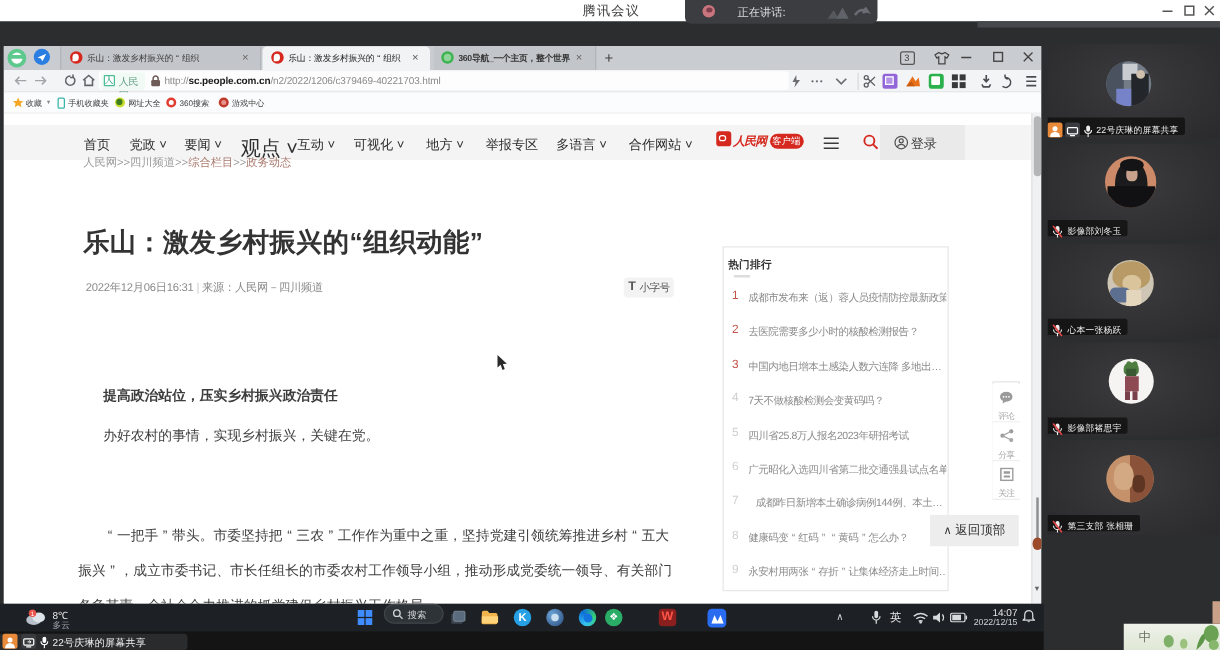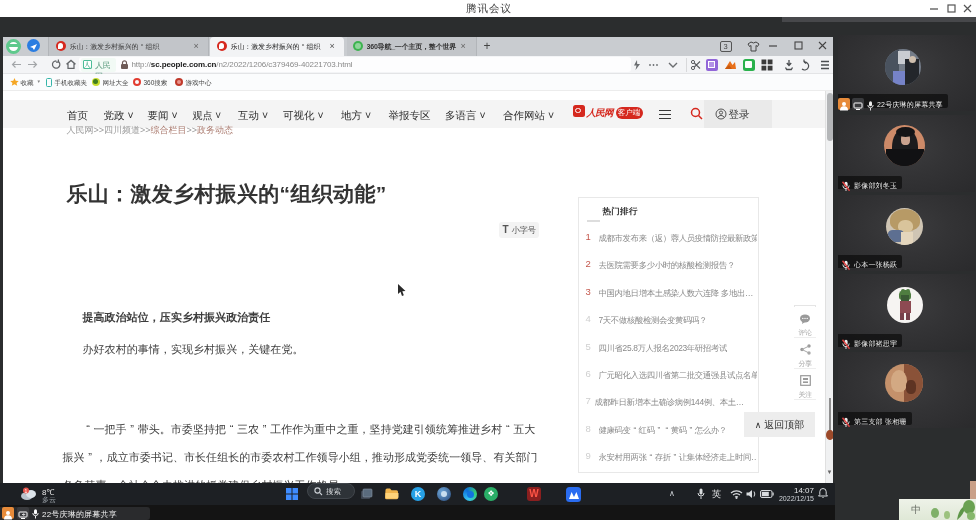--- a/index.html
+++ b/index.html
@@ -6,20 +6,31 @@
 .a{position:absolute}
 .q{display:inline-block;width:11px;text-align:center}
 .qt{display:inline-block;width:11px;text-align:center}
 .qs{display:inline-block;width:8px;text-align:center}
 </style></head>
 <body>
 <div class="a" style="left:0;top:0;width:976px;height:520px;background:#2b2d2e;overflow:hidden">
 
 <div class="a" style="left:0;top:0;width:976px;height:16.5px;background:#fff"></div>
 <div class="a" style="left:466px;top:2px;width:60px;height:13px;font-size:10.5px;color:#3c3c3c;letter-spacing:1px">腾讯会议</div>
+<div class="a" style="left:548px;top:0;width:154px;height:19px;background:#3b3d40;border-radius:0 0 5px 5px">
+  <div class="a" style="left:14px;top:4px;width:10px;height:10px;border-radius:50%;background:#c9757e;overflow:hidden">
+    <div class="a" style="left:2.5px;top:1.5px;width:5px;height:4px;border-radius:50%;background:#7e3d4a"></div>
+  </div>
+  <div class="a" style="left:42px;top:4px;font-size:9px;color:#ddd">正在讲话:</div>
+  <svg class="a" style="left:112px;top:4px" width="38" height="13" viewBox="0 0 38 13">
+    <path d="M2 11 L7 4 L11 11 Z" fill="#55585c"></path>
+        <path d="M9 11 L14 2 L19 11 Z" fill="#60646a"></path>
+    <path d="M24 8 q4 -6 10 -3 l-2 -3 m2 3 l-4 1" stroke="#6a6e74" stroke-width="2" fill="none"></path>
+  </svg>
+</div>
 <div class="a" style="left:782px;top:16.5px;width:194px;height:5px;background:#47484b"></div>
 <svg class="a" style="left:926px;top:4px" width="50" height="10" viewBox="0 0 50 10">
   <path d="M4 5 h8" stroke="#555" stroke-width="1.3"></path>
   <rect x="22" y="1" width="7" height="7" fill="none" stroke="#555" stroke-width="1.2"></rect>
   <path d="M38 1 l7 7 M45 1 l-7 7" stroke="#555" stroke-width="1.2"></path>
 </svg>
 <div class="a" style="left:2.5px;top:37px;width:830px;height:446px;background:#fff;overflow:hidden">
 <div class="a" style="left:0;top:0;width:830px;height:18.5px;background:#c9ccd0">
  <div class="a" style="left:3px;top:1.5px;width:15px;height:15px;border-radius:50%;border:3px solid #5ec98c;background:#fff"></div>
  <div class="a" style="left:5px;top:7px;width:11px;height:2.5px;background:#5ec98c"></div>
@@ -132,21 +143,21 @@
           <div class="a" style="left:2px;top:2px;width:4px;height:4px;border-radius:50%;background:#e8938b"></div>
         </div>
  <div class="a" style="left:183px;top:5px">游戏中心</div>
 </div>
 <div class="a" style="left:0;top:53.5px;width:822px;height:392.5px;background:#fff;overflow:hidden">
         <div class="a" style="left:0;top:9.5px;width:822px;height:28px;background:#f4f4f4">
           <div class="a" style="left:701px;top:0;width:68px;height:28px;background:#eaeaea"></div>
           <div class="a" style="left:64.5px;top:8.5px;font-size:10.5px;color:#2e2e2e;white-space:nowrap">首页</div>
           <div class="a" style="left:101px;top:8.5px;font-size:10.5px;color:#2e2e2e;white-space:nowrap">党政<span style="&quot;color:#999;font-size:8px&quot;"> ˅</span></div>
           <div class="a" style="left:145px;top:8.5px;font-size:10.5px;color:#2e2e2e;white-space:nowrap">要闻<span style="&quot;color:#999;font-size:8px&quot;"> ˅</span></div>
-          <div class="a" style="left:190px;top:8.5px;font-size:10px;color:#2e2e2e;white-space:nowrap">观点<span style="&quot;color:#999;font-size:8px&quot;"> ˅</span></div>
+          <div class="a" style="left:190px;top:8.5px;font-size:16px;color:#2e2e2e;white-space:nowrap">观点<span style="&quot;color:#999;font-size:8px&quot;"> ˅</span></div>
           <div class="a" style="left:235.5px;top:8.5px;font-size:10.5px;color:#2e2e2e;white-space:nowrap">互动<span style="&quot;color:#999;font-size:8px&quot;"> ˅</span></div>
           <div class="a" style="left:280.5px;top:8.5px;font-size:10.5px;color:#2e2e2e;white-space:nowrap">可视化<span style="&quot;color:#999;font-size:8px&quot;"> ˅</span></div>
           <div class="a" style="left:338.5px;top:8.5px;font-size:10.5px;color:#2e2e2e;white-space:nowrap">地方<span style="&quot;color:#999;font-size:8px&quot;"> ˅</span></div>
           <div class="a" style="left:386px;top:8.5px;font-size:10.5px;color:#2e2e2e;white-space:nowrap">举报专区</div>
           <div class="a" style="left:442.5px;top:8.5px;font-size:10.5px;color:#2e2e2e;white-space:nowrap">多语言<span style="&quot;color:#999;font-size:8px&quot;"> ˅</span></div>
           <div class="a" style="left:500.5px;top:8.5px;font-size:10.5px;color:#2e2e2e;white-space:nowrap">合作网站<span style="&quot;color:#999;font-size:8px&quot;"> ˅</span></div>
  <div class="a" style="left:570px;top:5px;width:12px;height:12px;background:#d5281e;border-radius:2.5px">
             <div class="a" style="left:2.5px;top:2.5px;width:5.5px;height:5.5px;border:1.6px solid #fff;border-radius:50%"></div>
           </div>
  <div class="a" style="left:584px;top:6.5px;font-size:9.5px;color:#d5281e;font-weight:bold;font-style:italic;letter-spacing:-0.7px">人民网</div>
@@ -160,44 +171,45 @@
           </svg>
  <svg class="a" style="left:712px;top:8px" width="12" height="12" viewBox="0 0 12 12">
             <circle cx="6" cy="6" r="5" fill="none" stroke="#555" stroke-width="1"></circle>
             <circle cx="6" cy="4.6" r="1.6" fill="none" stroke="#555" stroke-width="1"></circle>
             <path d="M2.8 9.5 a3.5 3.5 0 0 1 6.4 0" fill="none" stroke="#555" stroke-width="1"></path>
           </svg>
  <div class="a" style="left:726px;top:7.5px;font-size:10.5px;color:#333">登录</div>
 </div>
 <div class="a" style="left:64px;top:33px;font-size:9px;color:#9a9a9a;white-space:nowrap">人民网&gt;&gt;四川频道&gt;&gt;<span style="color:#aa7a6e">综合栏目</span>&gt;&gt;<span style="color:#aa7a6e">政务动态</span></div>
         <div class="a" style="left:64px;top:89px;font-size:21px;color:#333;font-weight:600;letter-spacing:0.3px;white-space:nowrap">乐山：激发乡村振兴的<span class="qt">“</span>组织动能<span class="qt">”</span></div>
+<div class="a" style="left:66px;top:133px;font-size:9px;color:#8b8b8b;white-space:nowrap;letter-spacing:-0.2px">2022年12月06日16:31 <span style="color:#ccc">|</span> 来源：人民网－四川频道</div>
 <div class="a" style="left:496px;top:131px;width:40px;height:16px;background:#f3f3f3;border-radius:3px;color:#555;white-space:nowrap">
  <span class="a" style="left:4px;top:2px;font-size:10px;font-weight:bold">T</span>
           <span class="a" style="left:13px;top:3.5px;font-size:8.5px;letter-spacing:-0.5px">小字号</span>
 </div>
         <div class="a" style="left:60px;width:500px;font-size:11px;letter-spacing:0.05px;line-height:28px;color:#3d3d3d;white-space:nowrap;top:244.5px;"><span style="display:inline-block;width:20px"></span>办好农村的事情，实现乡村振兴，关键在党。</div>
         <div class="a" style="left:60px;width:500px;font-size:11px;letter-spacing:0.05px;line-height:28px;color:#3d3d3d;white-space:nowrap;top:212.5px;font-weight:bold;"><span style="display:inline-block;width:20px"></span>提高政治站位，压实乡村振兴政治责任</div>
         <div class="a" style="left:60px;width:500px;font-size:11px;letter-spacing:0.05px;line-height:28px;color:#3d3d3d;white-space:nowrap;top:324px;"><span style="display:inline-block;width:20px"></span><span class="q">“</span>一把手<span class="q">”</span>带头。市委坚持把<span class="q">“</span>三农<span class="q">”</span>工作作为重中之重，坚持党建引领统筹推进乡村<span class="q">“</span>五大<br>振兴<span class="q">”</span>，成立市委书记、市长任组长的市委农村工作领导小组，推动形成党委统一领导、有关部门<br>各负其责，全社会合力推进的抓党建促乡村振兴工作格局。</div>
         <div class="a" style="left:575px;top:106px;width:181px;height:276px;border:1px solid #e8e8e8;background:#fff">
-          <div class="a" style="left:24px;top:8.5px;font-size:8.5px;font-weight:bold;color:#333;letter-spacing:0.3px">热门排行</div>
+          <div class="a" style="left:4px;top:8.5px;font-size:8.5px;font-weight:bold;color:#333;letter-spacing:0.3px">热门排行</div>
           <div class="a" style="left:8px;top:22px;width:13px;height:2px;background:#ddd"></div>
           <div class="a" style="left:7px;top:33.5px;width:9px;font-size:9.5px;color:#c4574c">1</div>
           <div class="a" style="left:20px;top:35.5px;width:158px;font-size:8.4px;letter-spacing:-0.35px;color:#8a8a8a;white-space:nowrap;overflow:hidden">成都市发布来（返）蓉人员疫情防控最新政策</div>
           <div class="a" style="left:7px;top:60.9px;width:9px;font-size:9.5px;color:#c4574c">2</div>
           <div class="a" style="left:20px;top:62.9px;width:158px;font-size:8.4px;letter-spacing:-0.35px;color:#8a8a8a;white-space:nowrap;overflow:hidden">去医院需要多少小时的核酸检测报告？</div>
           <div class="a" style="left:7px;top:88.3px;width:9px;font-size:9.5px;color:#c4574c">3</div>
           <div class="a" style="left:20px;top:90.3px;width:158px;font-size:8.4px;letter-spacing:-0.35px;color:#8a8a8a;white-space:nowrap;overflow:hidden">中国内地日增本土感染人数六连降 多地出…</div>
           <div class="a" style="left:7px;top:115.69999999999999px;width:9px;font-size:9.5px;color:#cfcfcf">4</div>
           <div class="a" style="left:20px;top:117.69999999999999px;width:158px;font-size:8.4px;letter-spacing:-0.35px;color:#8a8a8a;white-space:nowrap;overflow:hidden">7天不做核酸检测会变黄码吗？</div>
           <div class="a" style="left:7px;top:143.1px;width:9px;font-size:9.5px;color:#cfcfcf">5</div>
           <div class="a" style="left:20px;top:145.1px;width:158px;font-size:8.4px;letter-spacing:-0.35px;color:#8a8a8a;white-space:nowrap;overflow:hidden">四川省25.8万人报名2023年研招考试</div>
           <div class="a" style="left:7px;top:170.5px;width:9px;font-size:9.5px;color:#cfcfcf">6</div>
           <div class="a" style="left:20px;top:172.5px;width:158px;font-size:8.4px;letter-spacing:-0.35px;color:#8a8a8a;white-space:nowrap;overflow:hidden">广元昭化入选四川省第二批交通强县试点名单</div>
           <div class="a" style="left:7px;top:197.9px;width:9px;font-size:9.5px;color:#cfcfcf">7</div>
-          <div class="a" style="left:16px;top:199.9px;width:158px;font-size:8.4px;letter-spacing:-0.35px;color:#8a8a8a;white-space:nowrap;overflow:hidden">成都昨日新增本土确诊病例144例、本土…</div>
+          <div class="a" style="left:26px;top:199.9px;width:158px;font-size:8.4px;letter-spacing:-0.35px;color:#8a8a8a;white-space:nowrap;overflow:hidden">成都昨日新增本土确诊病例144例、本土…</div>
           <div class="a" style="left:7px;top:225.3px;width:9px;font-size:9.5px;color:#cfcfcf">8</div>
           <div class="a" style="left:20px;top:227.3px;width:158px;font-size:8.4px;letter-spacing:-0.35px;color:#8a8a8a;white-space:nowrap;overflow:hidden">健康码变<span class="qs">“</span>红码<span class="qs">”</span><span class="qs">“</span>黄码<span class="qs">”</span>怎么办？</div>
           <div class="a" style="left:7px;top:252.70000000000002px;width:9px;font-size:9.5px;color:#cfcfcf">9</div>
           <div class="a" style="left:20px;top:254.70000000000002px;width:158px;font-size:8.4px;letter-spacing:-0.35px;color:#8a8a8a;white-space:nowrap;overflow:hidden">永安村用两张<span class="qs">“</span>存折<span class="qs">”</span>让集体经济走上时间…</div>
         </div>
         <div class="a" style="left:791.5px;top:214px;width:22px;height:95px;border:1px solid #e5e5e5;background:#fff"></div>
         <div class="a" style="left:791.5px;top:216.5px;width:22px;height:31px;border-bottom:1px solid #eee;background:#fff;text-align:center">
           <div style="margin-top:3px"><svg width="12" height="10" viewBox="0 0 12 10">
               <ellipse cx="6" cy="4.4" rx="5" ry="4" fill="#9a9a9a"></ellipse>
               <path d="M3.5 7.5 L3 10 L6 8Z" fill="#9a9a9a"></path>

